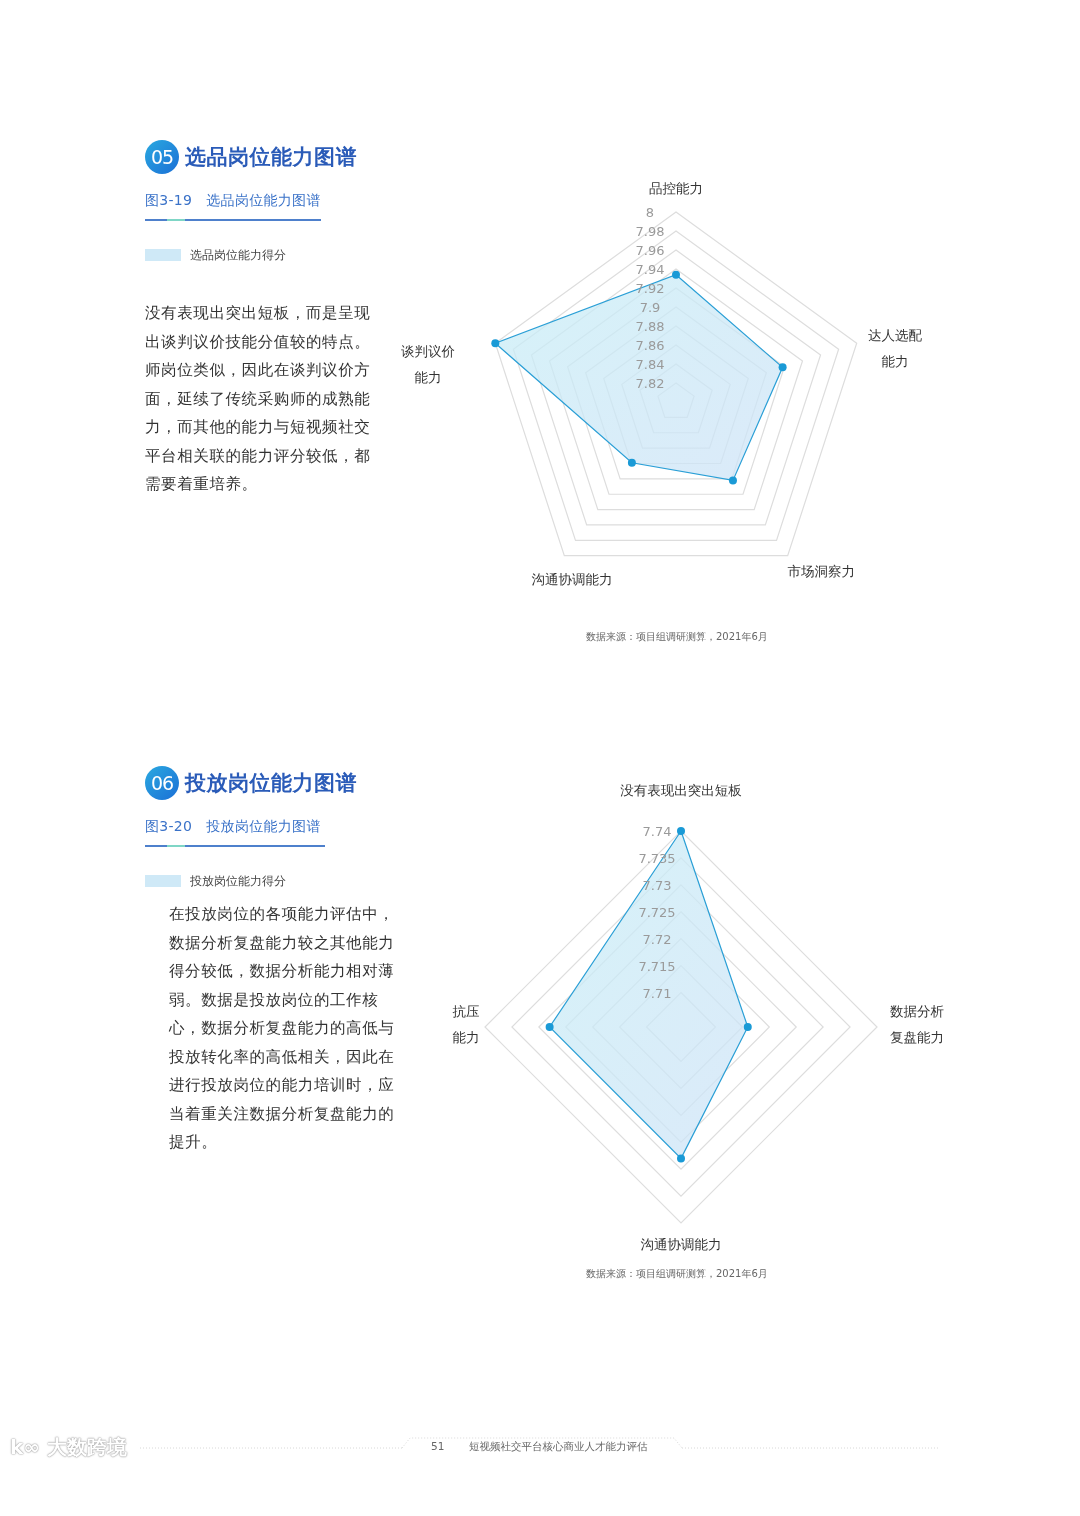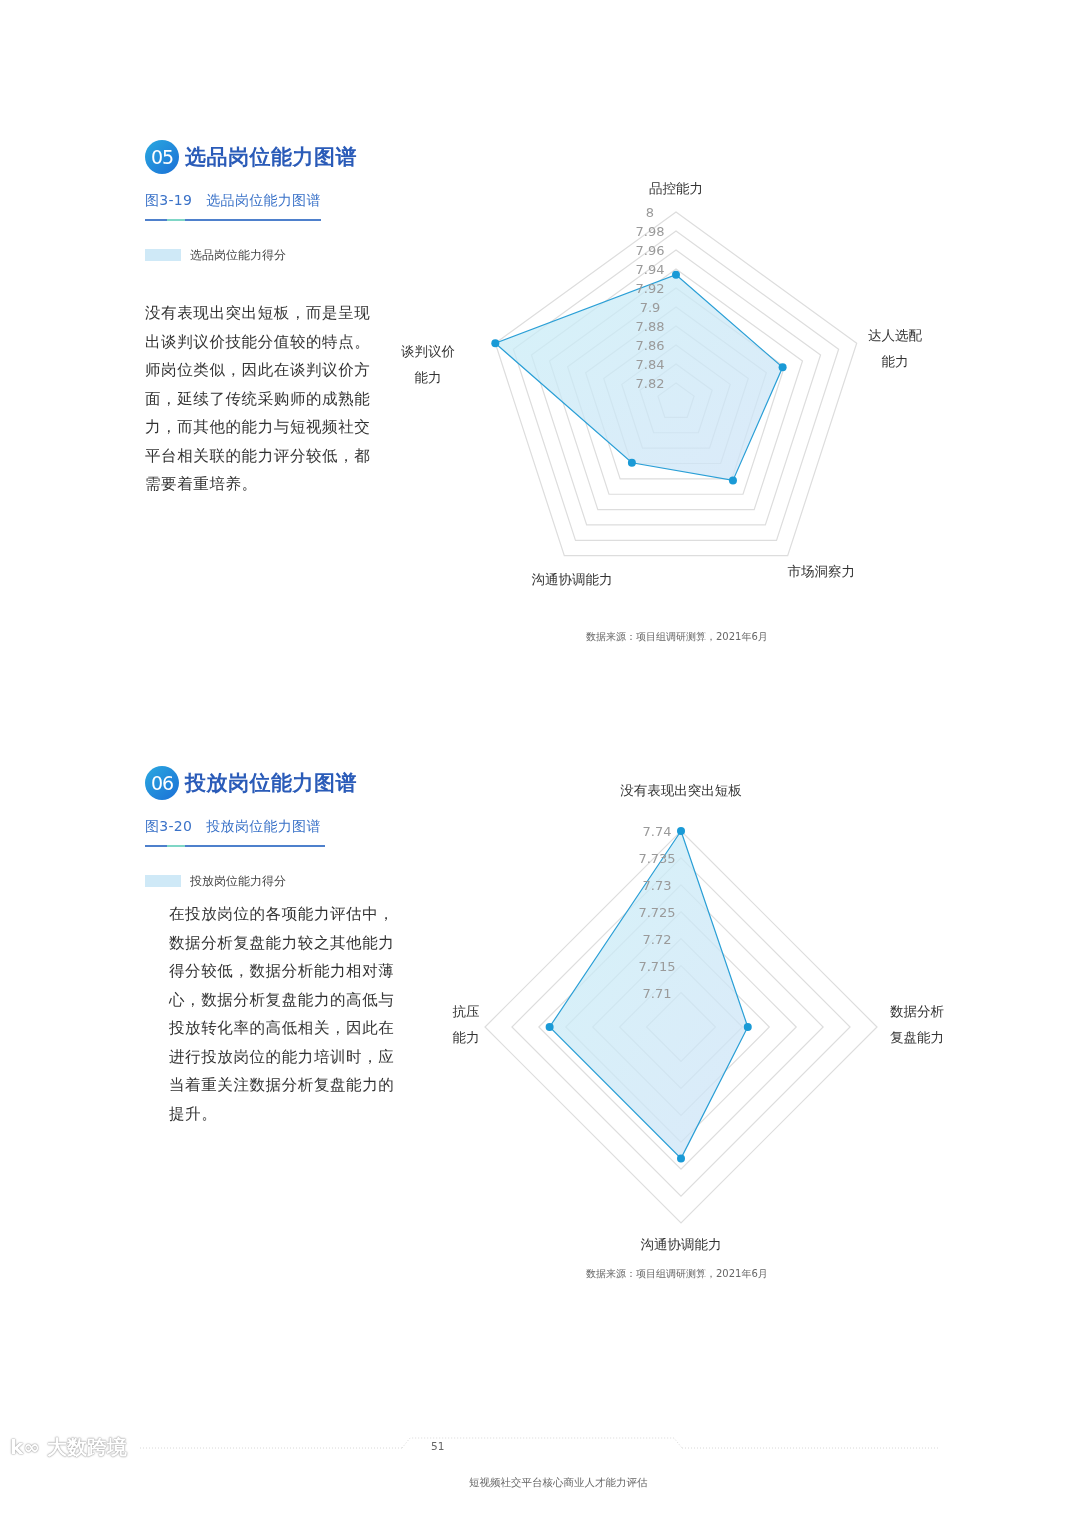--- a/index.html
+++ b/index.html
@@ -101,20 +101,21 @@
     <div class="fig-line-accent"></div>
   </div>
 
 <div class="abs legend-swatch" style="left:145px;top:875px;"></div>
 <div class="abs legend-label" style="left:190px;top:873px;">投放岗位能力得分</div>
 
 <div class="abs body-text" style="left:145px;top:900px;width:240px;margin-left:24px;">
   <div>在投放岗位的各项能力评估中，</div>
   <div>数据分析复盘能力较之其他能力</div>
   <div>得分较低，数据分析能力相对薄</div>
+  <div>弱。数据是投放岗位的工作核</div>
   <div>心，数据分析复盘能力的高低与</div>
   <div>投放转化率的高低相关，因此在</div>
   <div>进行投放岗位的能力培训时，应</div>
   <div>当着重关注数据分析复盘能力的</div>
   <div>提升。</div>
 </div>
 
 <svg class="abs" id="radar2" style="left:0;top:700px;" width="1080" height="600">
     <defs>
       <linearGradient id="g2" x1="0" y1="0" x2="1" y2="1">
@@ -151,18 +152,18 @@
 能力</div>
 
 <div class="abs src" style="left:586px;top:1267px;">数据来源：项目组调研测算，2021年6月</div>
 
 <svg class="abs" style="left:140px;top:1434px;" width="800" height="20">
   <line x1="0" y1="14" x2="262" y2="14" stroke="#d8d8d8" stroke-dasharray="1,2"></line>
   <polyline points="262,14 270,4 534,4 542,14" fill="none" stroke="#d8d8d8" stroke-dasharray="1,2"></polyline>
   <line x1="542" y1="14" x2="800" y2="14" stroke="#d8d8d8" stroke-dasharray="1,2"></line>
 </svg>
 <div class="abs footer-text" style="left:431px;top:1440px;">51</div>
-<div class="abs footer-text" style="left:469px;top:1440px;margin-top:36px;">短视频社交平台核心商业人才能力评估</div>
+<div class="abs footer-text" style="left:469px;top:1440px;">短视频社交平台核心商业人才能力评估</div>
 
 <div class="abs watermark" style="left:10px;top:1434px;">
   <span>k∞</span>
   <span>大数跨境</span>
 </div>
 
 </body></html>

